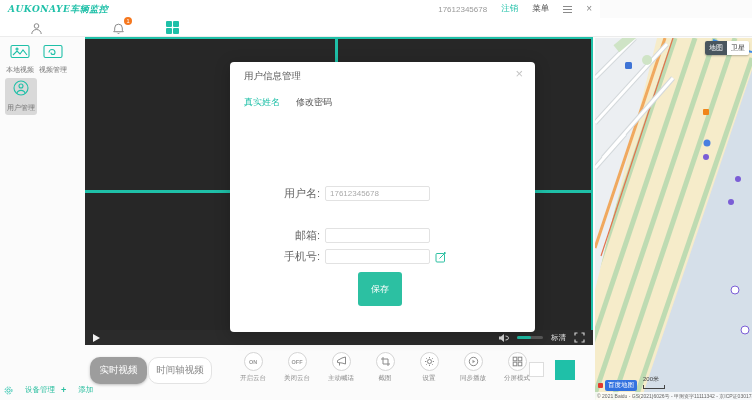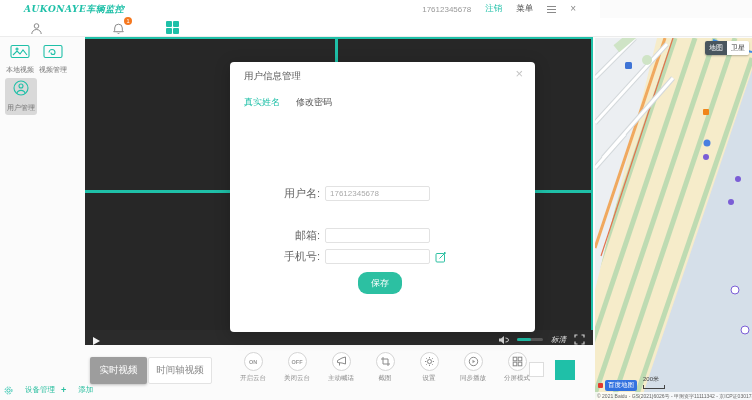--- a/index.html
+++ b/index.html
@@ -2,21 +2,21 @@
 <html><head>
 <meta charset="utf-8">
 <style>
   * { margin:0; padding:0; box-sizing:border-box; }
   html,body { width:752px; height:400px; overflow:hidden; background:#fff;
               font-family:"Liberation Sans", sans-serif; }
   .app { position:absolute; inset:0; width:752px; height:400px; background:#fbfbfb; }
 
   
   .topbar { position:absolute; left:0; top:0; width:600px; height:18px; background:#fff;
-            display:flex; align-items:center; padding:0 24px; }
+            display:flex; align-items:center; padding:0 8px; }
   .logo { font-family:"DejaVu Serif", serif; font-weight:bold; font-style:italic;
           font-size:9px; color:#1fc0a8; letter-spacing:.5px; }
   .topbar-right { margin-left:auto; display:flex; align-items:center; gap:14px; }
   .phone { font-size:8px; color:#999; }
   .link-teal { font-size:8.5px; color:#1fc0a8; cursor:pointer; }
   .link-grey { font-size:8.5px; color:#555; cursor:pointer; }
   .hamburger { width:9px; height:7px; border-top:1px solid #8a8a8a; border-bottom:1px solid #8a8a8a;
                position:relative; }
   .hamburger::after{ content:""; position:absolute; left:0; right:0; top:2px; border-top:1px solid #8a8a8a; }
   .winx { font-size:10px; color:#8a8a8a; line-height:1; }
@@ -35,31 +35,31 @@
   .side-item { position:absolute; width:30px; text-align:center; cursor:pointer; }
   .side-item .lbl { display:block; font-size:7px; color:#777; margin-top:2px; white-space:nowrap; }
   .side-item.sel { background:#d9d9d9; border-radius:3px; padding:2px 1px; width:32px; }
 
   
   .video-wrap { position:absolute; left:85px; top:37px; width:508px; height:308px; }
   .vgrid { width:100%; height:293px; display:grid; grid-template-columns:250px 1fr;
            grid-template-rows:151px 1fr; gap:3px; background:#1fc0a8;
            border-top:2px solid #1fc0a8; border-right:2px solid #1fc0a8; }
   .vcell { background:#272727; }
-  .playbar { width:100%; height:15px; background:#2b2b2b; display:flex; align-items:flex-end; padding:0 8px; gap:16px;font-style:italic; }
+  .playbar { width:100%; height:15px; background:#2b2b2b; display:flex; align-items:center; padding:0 8px; gap:16px; }
   .play-tri { width:0; height:0; border-left:7px solid #f2f2f2; border-top:4.5px solid transparent;
               border-bottom:4.5px solid transparent; cursor:pointer; }
   .pb-right { margin-left:auto; display:flex; align-items:center; gap:8px; }
   .vol-track { width:26px; height:3px; background:#575757; border-radius:2px; position:relative; cursor:pointer; }
   .vol-fill { position:absolute; left:0; top:0; bottom:0; width:55%; background:#1fc0a8; border-radius:2px; }
   .quality { font-size:7.5px; color:#ddd; cursor:pointer; }
 
   
   .controls { position:absolute; left:85px; top:345px; width:510px; height:55px; background:#fbfbfb; }
-  .tabbtn { position:absolute; top:12px; height:27px; font-size:9.5px; border-radius:2px;
+  .tabbtn { position:absolute; top:12px; height:27px; font-size:9.5px; border-radius:10px;
             display:flex; align-items:center; justify-content:center; cursor:pointer; }
   .tab-live { left:5px; width:57px; background:#9d9d9d; color:#fff; box-shadow:0 1px 3px rgba(0,0,0,.25); }
   .tab-timeline { left:63px; width:64px; background:#fff; color:#888; border:1px solid #e3e3e3; }
   .actions { position:absolute; left:150px; top:7px; display:flex; gap:8px; }
   .action { width:36px; display:flex; flex-direction:column; align-items:center; cursor:pointer; }
   .acircle { width:19px; height:19px; border:1px solid #d5d5d5; border-radius:50%; background:#fff;
              display:flex; align-items:center; justify-content:center; color:#9a9a9a;
              font-size:5.5px; font-weight:bold; }
   .action .albl { font-size:6.5px; color:#8a8a8a; margin-top:3px; white-space:nowrap; }
   .swatch-white { position:absolute; left:444px; top:17px; width:15px; height:15px; background:#fff;
@@ -95,22 +95,22 @@
   .m-close { position:absolute; right:12px; top:5px; font-size:13px; color:#c4c4c4; cursor:pointer; line-height:1; }
   .m-tabs { position:absolute; left:14px; top:34px; display:flex; gap:16px; }
   .m-tab { font-size:9px; cursor:pointer; }
   .m-tab.active { color:#1fc0a8; }
   .m-tab.idle { color:#555; }
   .m-row { position:absolute; left:0; display:flex; align-items:center; }
   .m-label { width:95px; text-align:right; font-size:11px; color:#666; padding-right:5px; }
   .m-input { width:105px; height:15px; border:1px solid #e2e2e2; border-radius:2px; font-size:8px;
              color:#aaa; padding:0 4px; outline:none; background:#fff; }
   .edit-btn { margin-left:5px; cursor:pointer; display:flex; }
-  .save-btn { position:absolute; left:128px; top:210px; width:44px; height:22px; background:#2cc0a2;
-              border:none; border-radius:9px; color:#fff; font-size:9px; cursor:pointer; }
+  .save-btn { position:absolute; left:128px; top:210px; width:44px; height:34px; background:#2cc0a2;
+              border:none; border-radius:3px; color:#fff; font-size:9px; cursor:pointer; }
 
   svg .st { stroke:#8a8a8a; fill:none; stroke-width:1; }
   svg .tl { stroke:#1fc0a8; fill:none; stroke-width:1.1; }
 </style>
 </head>
 <body>
 
 <div class="app">
 
   <header class="topbar">

